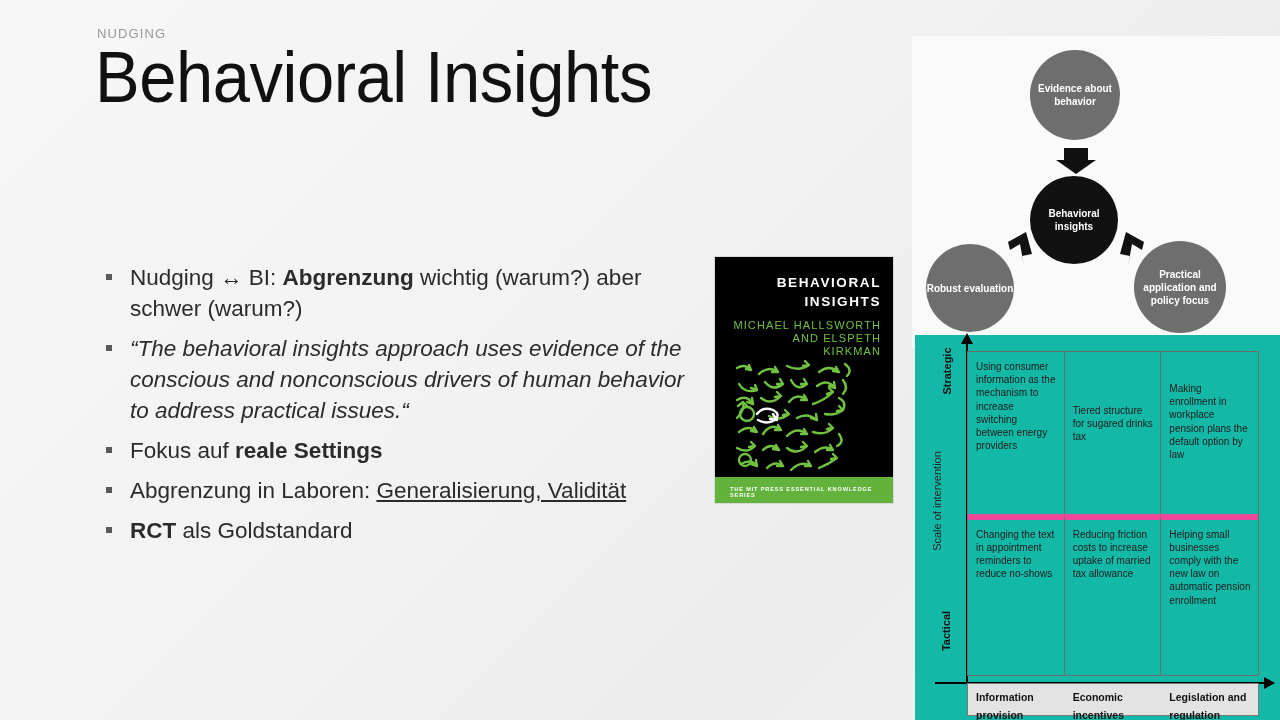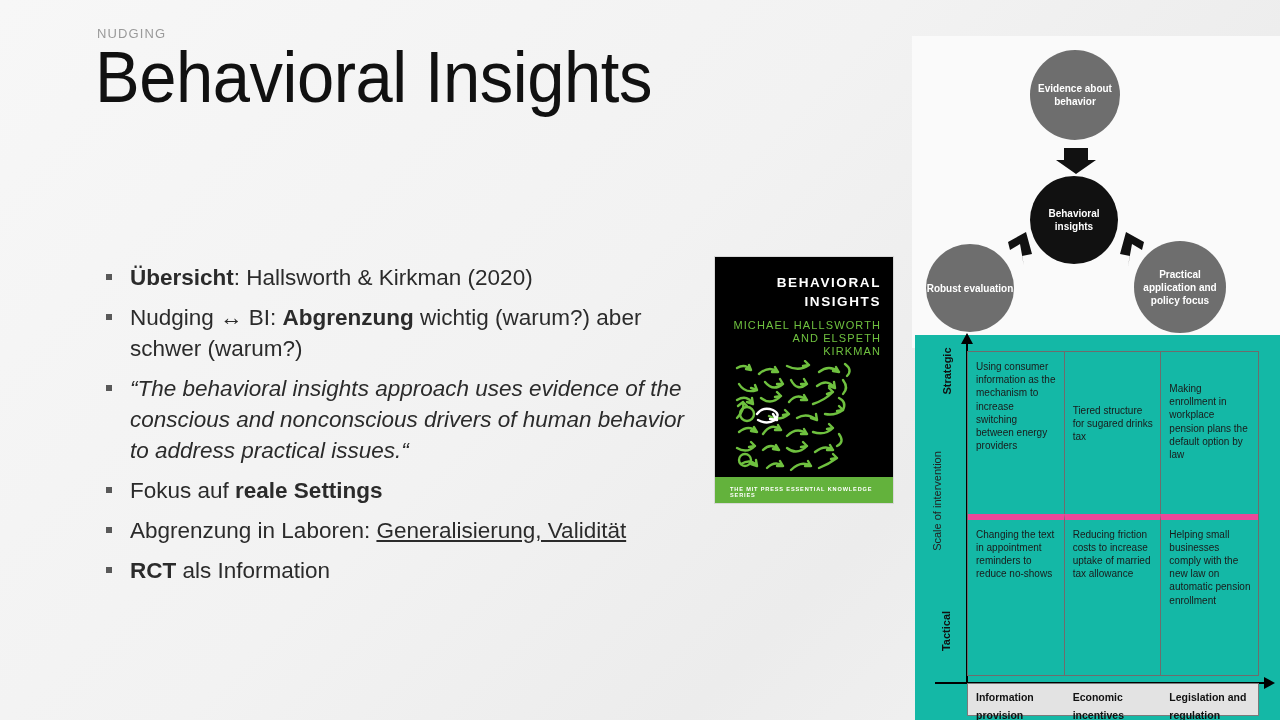--- a/index.html
+++ b/index.html
@@ -147,26 +147,25 @@
     border-left: 11px solid #000;
   }
 </style>
 </head>
 <body>
 
 <div id="kicker">NUDGING</div>
 <div id="title">Behavioral Insights</div>
 
 <div id="bullets">
-    <div class="bullet"><span class="marker"></span><span class="b">Übersicht</span><span>: Hallsworth &amp; Kirkman (2020)</span></div>
     <div class="bullet"><span class="marker"></span><span>Nudging ↔ BI: </span><span class="b">Abgrenzung</span><span> wichtig (warum?) aber schwer (warum?)</span></div>
     <div class="bullet quote"><span class="marker"></span><span>“The behavioral insights approach uses evidence of the conscious and nonconscious drivers of human behavior to address practical issues.“</span></div>
     <div class="bullet"><span class="marker"></span><span>Fokus auf </span><span class="b">reale Settings</span></div>
     <div class="bullet"><span class="marker"></span><span>Abgrenzung in Laboren: </span><span class="u">Generalisierung, Validität</span></div>
-    <div class="bullet"><span class="marker"></span><span class="b">RCT</span><span> als Information</span></div>
+    <div class="bullet"><span class="marker"></span><span class="b">RCT</span><span> als Goldstandard</span></div>
   </div>
 
 <div id="book">
   <div id="book-title">BEHAVIORAL INSIGHTS</div>
   <div id="book-authors">MICHAEL HALLSWORTH AND ELSPETH KIRKMAN</div>
   <svg id="book-art" viewBox="0 0 128 118">
     <g stroke="#6fc13f" stroke-width="2.4" fill="none" stroke-linecap="round">
       <path d="M4 8 q8 -5 14 2 M18 10 l-5 -1 M18 10 l-2 -5"></path>
       <path d="M26 14 q10 -9 19 -2 M45 12 l-6 0 M45 12 l-3 -5"></path>
       <path d="M54 6 q12 6 22 -1 M76 5 l-6 1 M76 5 l-4 -4"></path>

